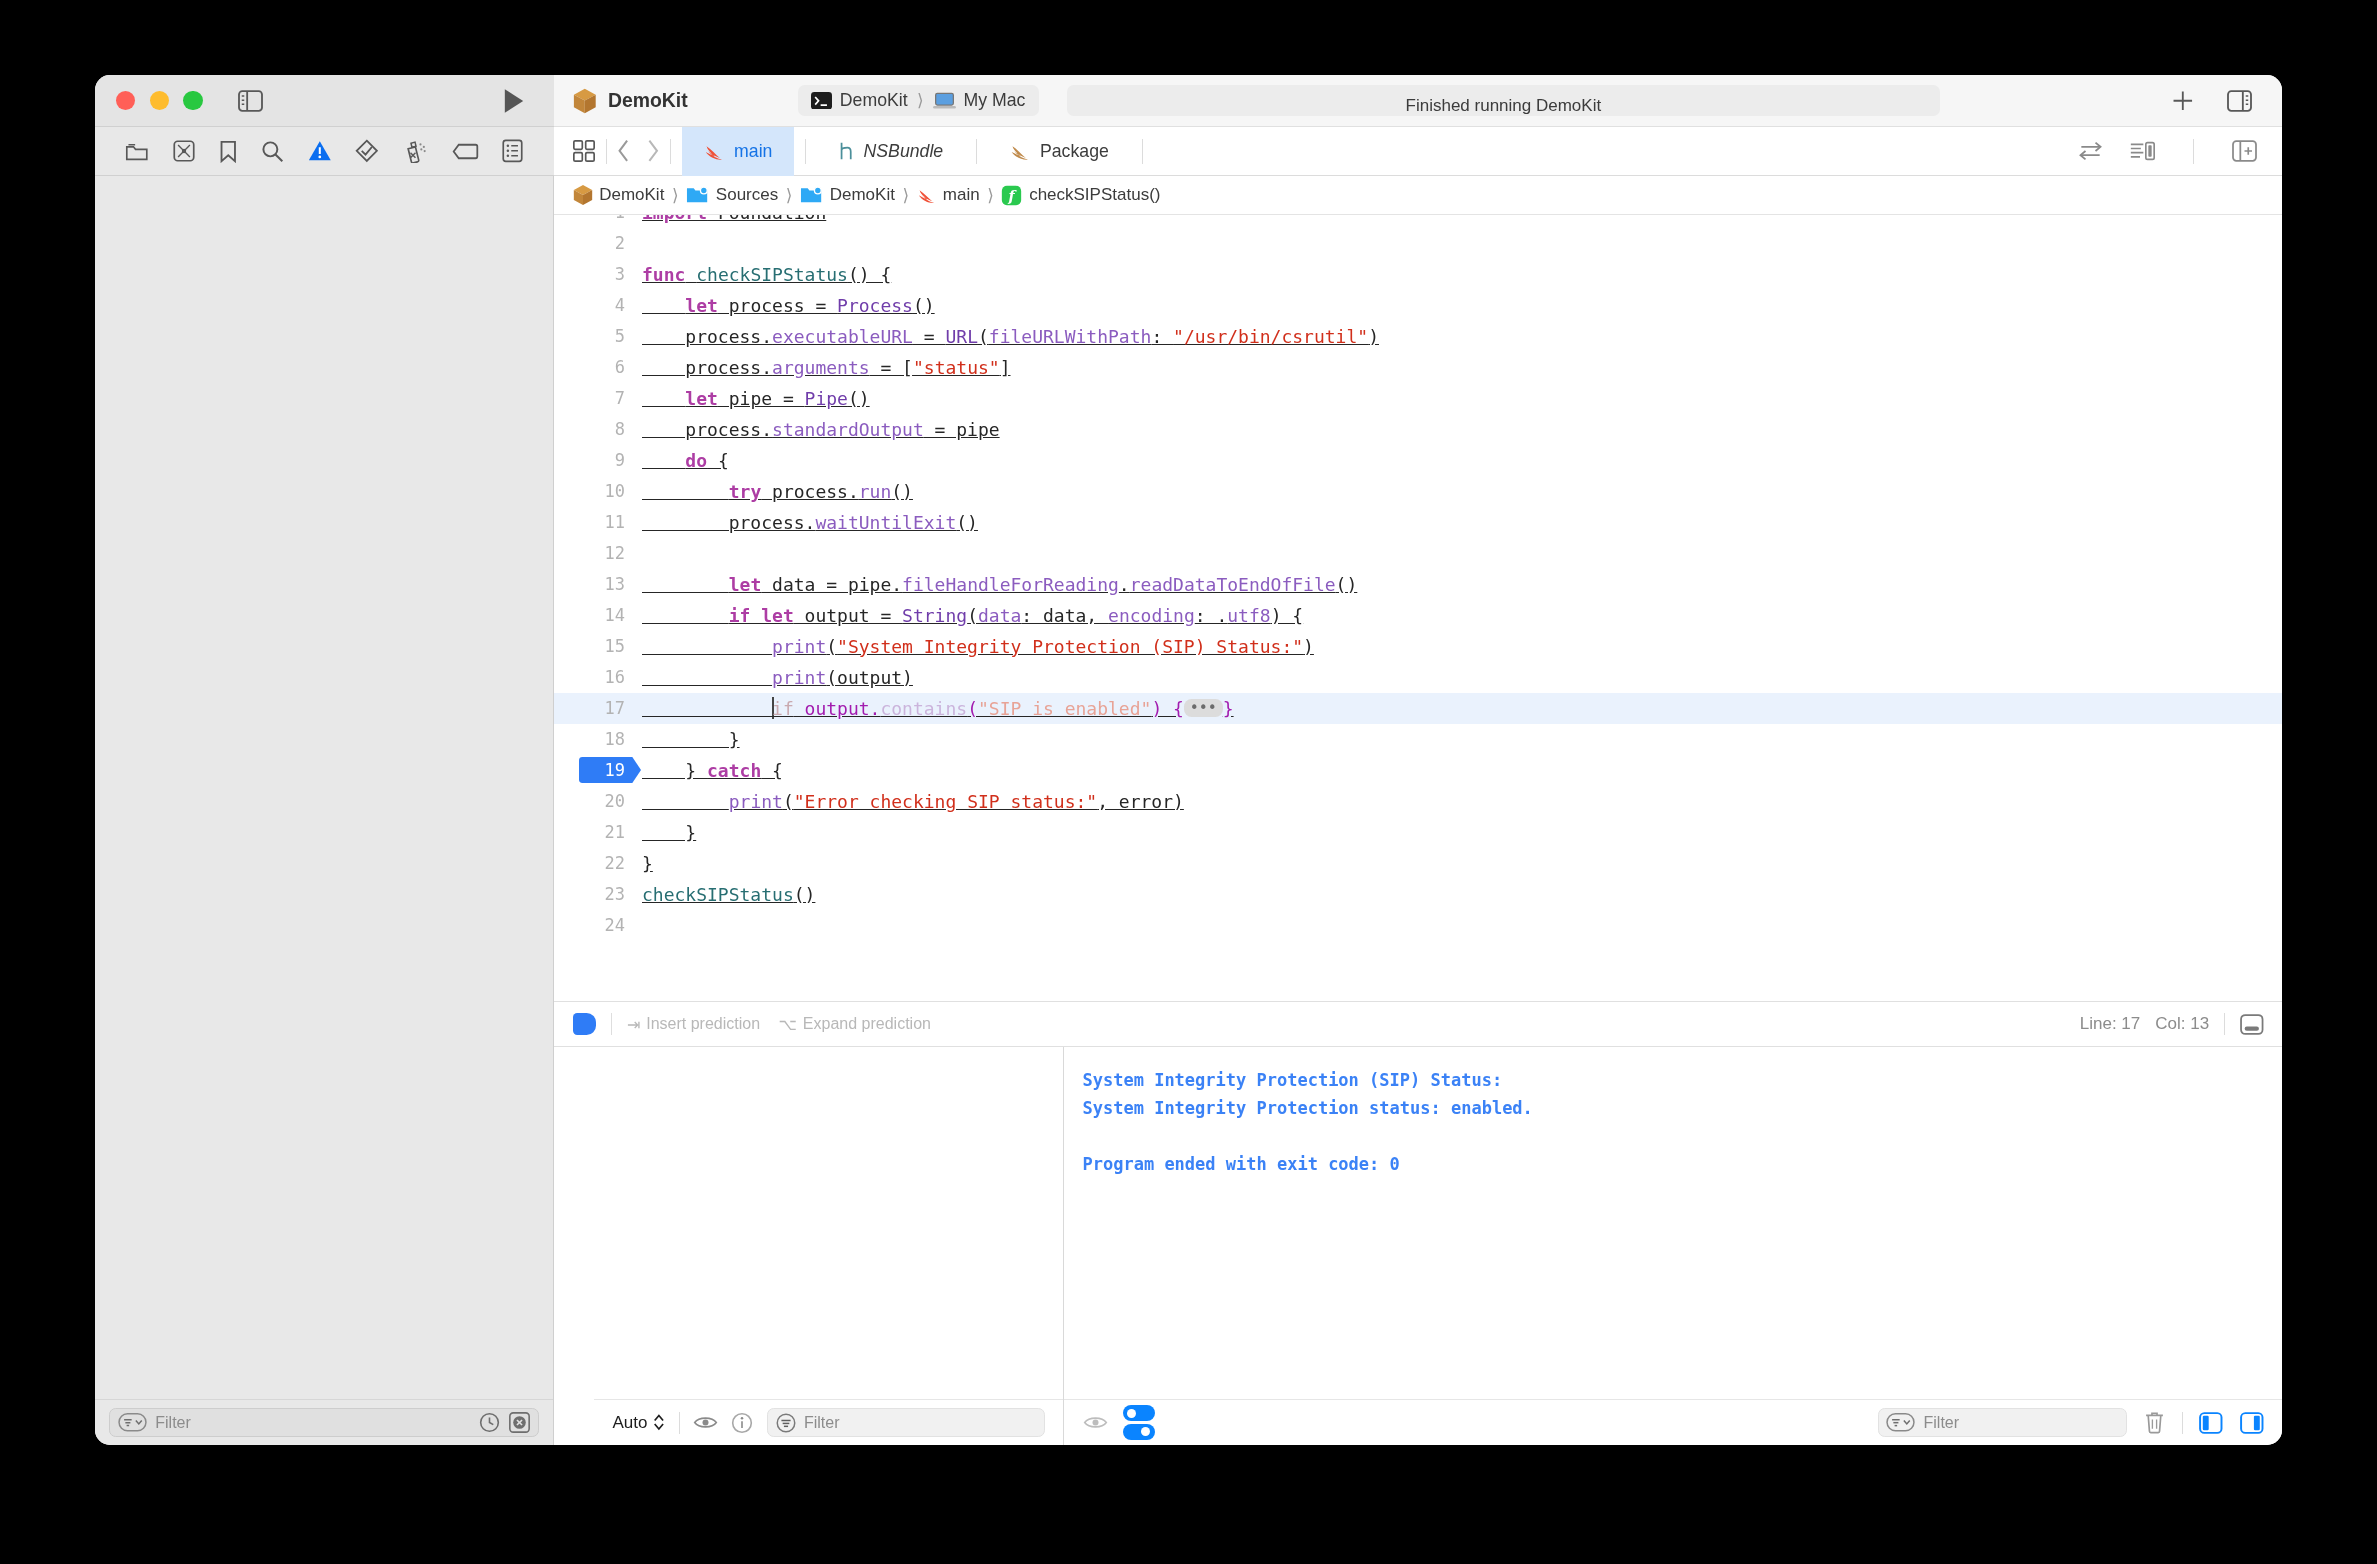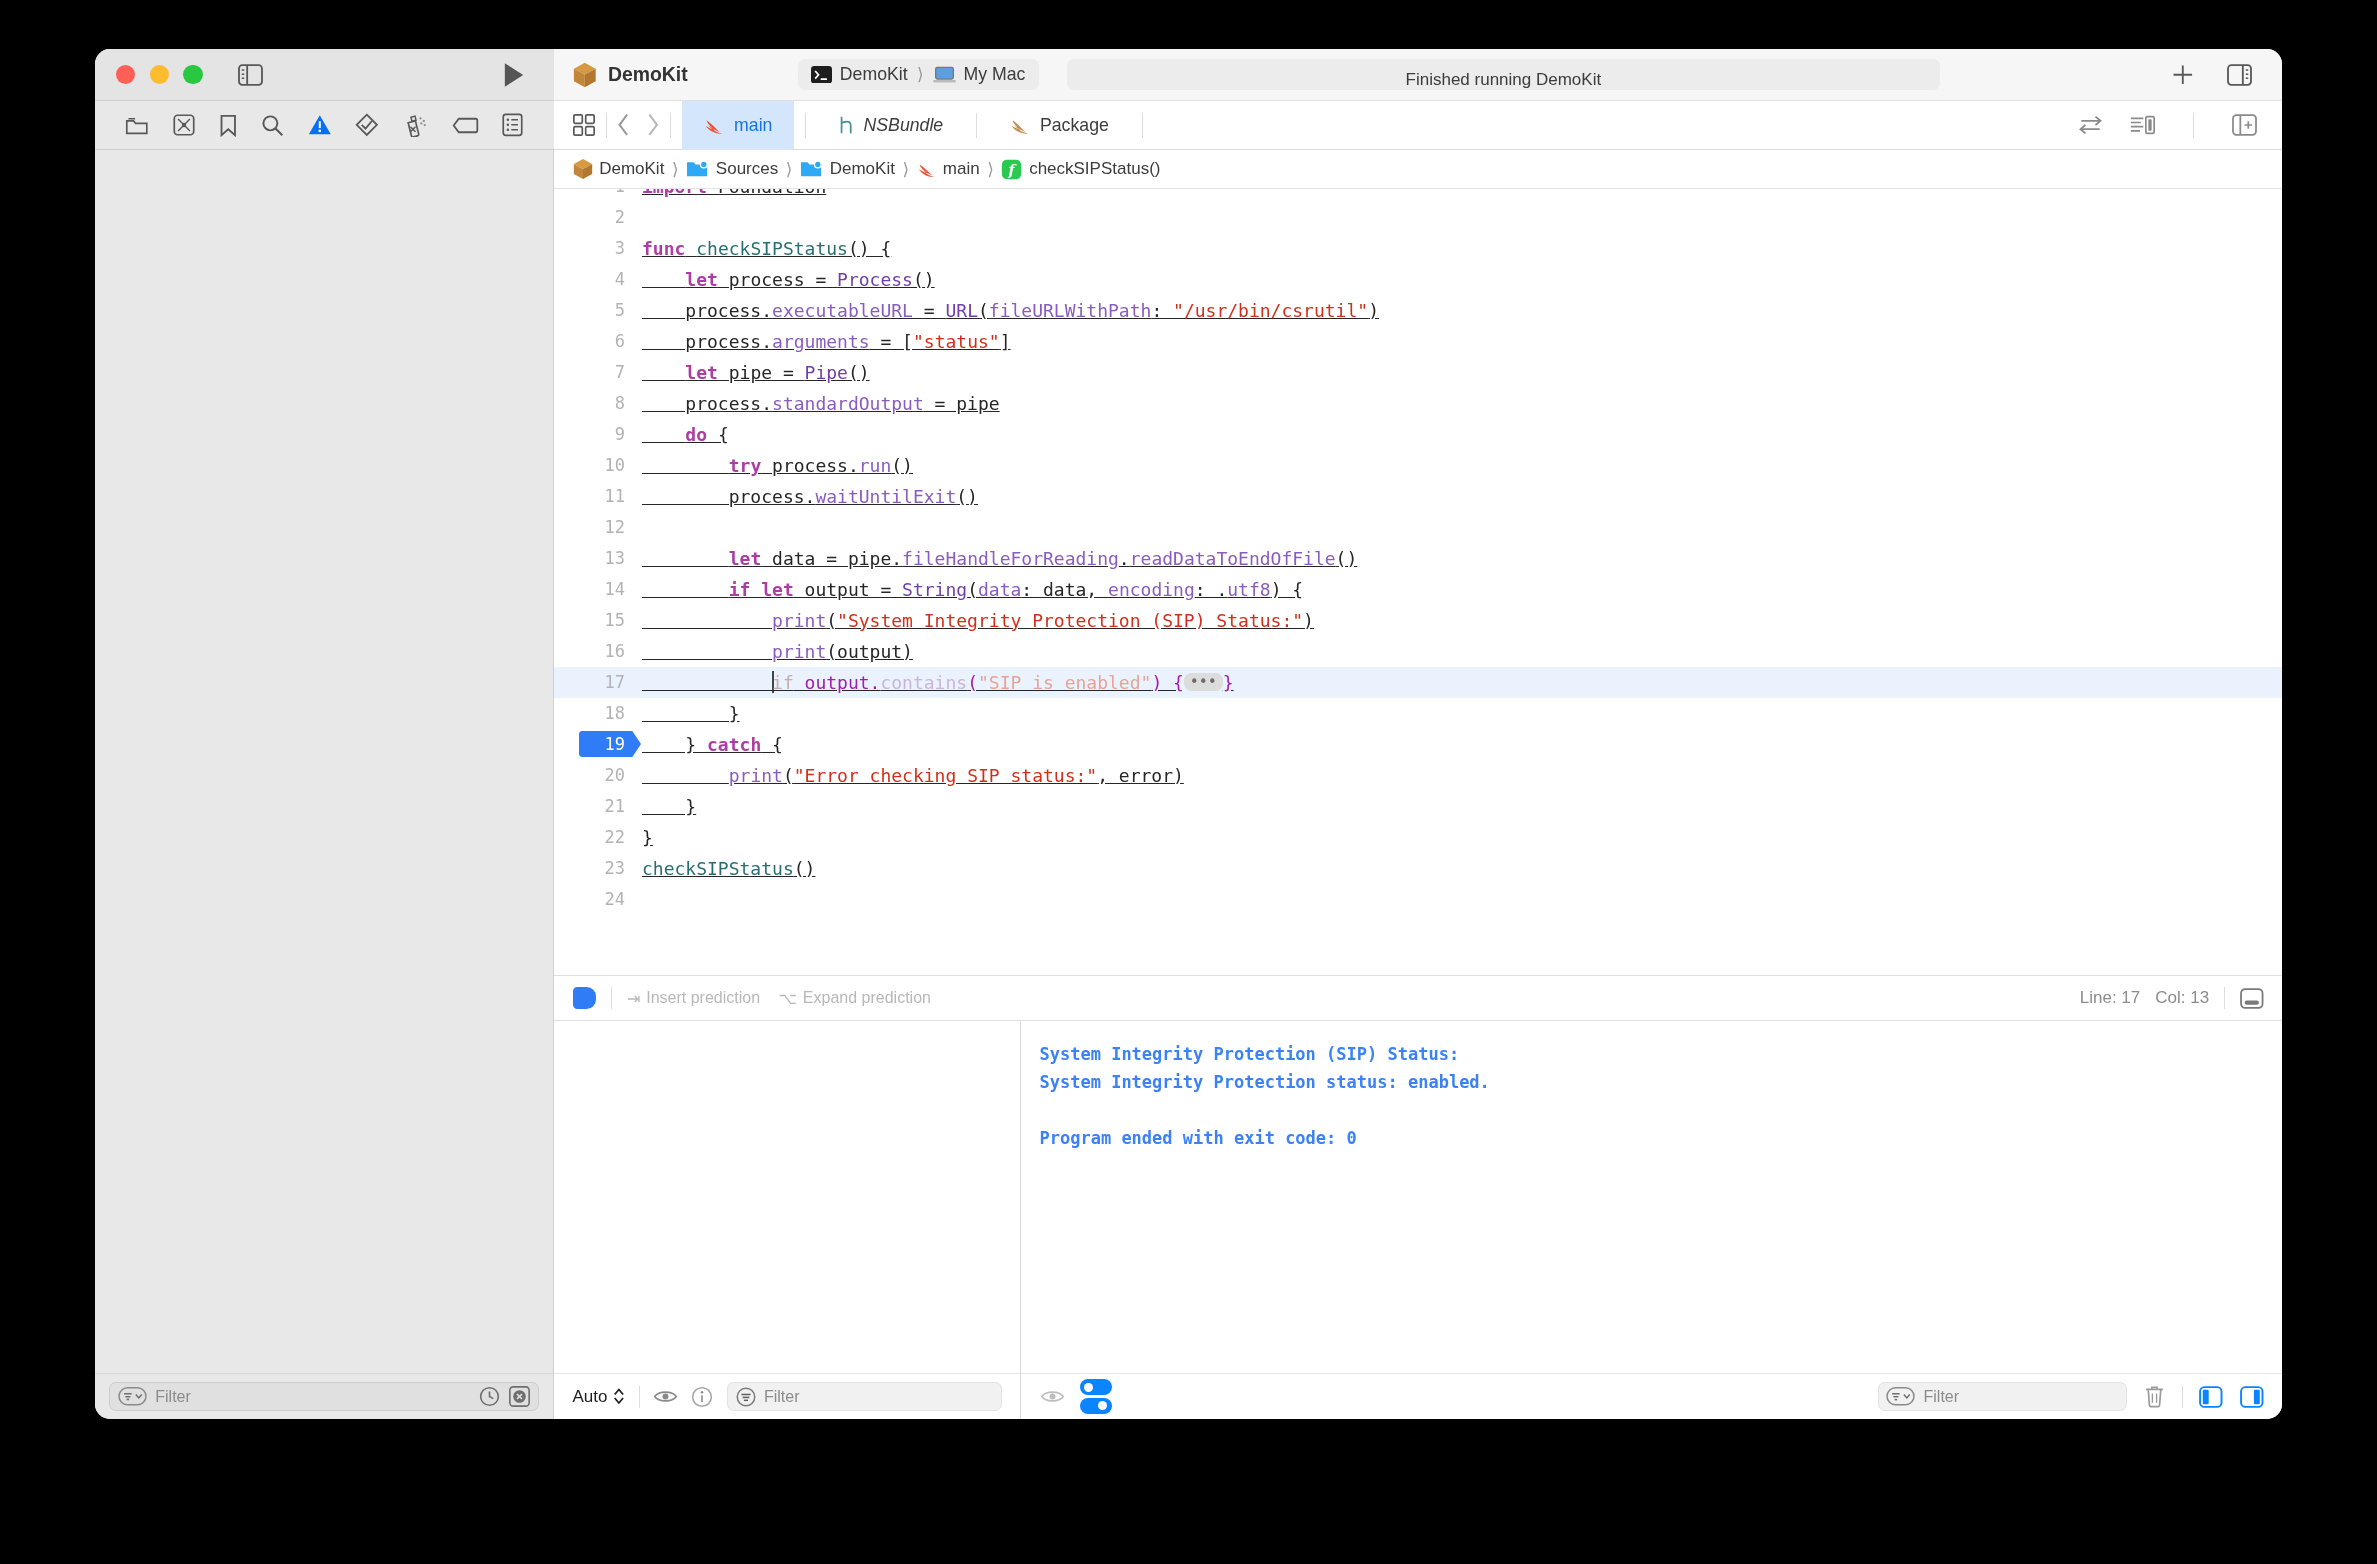--- a/index.html
+++ b/index.html
@@ -4,21 +4,21 @@
 <style>
   * { box-sizing: border-box; margin: 0; padding: 0; }
   html, body {
     width: 2377px; height: 1565px;
     background: #000;
     font-family: "Liberation Sans", sans-serif;
     overflow: hidden;
   }
   #window {
     position: absolute;
-    left: 95px; top: 49px;
+    left: 95px; top: 75px;
     width: 2187px; height: 1370px;
     background: #ffffff;
     border-radius: 15px;
     overflow: hidden;
     display: flex;
     flex-direction: column;
     box-shadow: 0 8.4px 42px rgba(0,0,0,0.5);
   }
 
   
@@ -219,21 +219,21 @@
     padding: 0 18.5px;
     font-size: 16px; color: #b8b8b8;
   }
   #predpill { width: 23.6px; height: 22px; background: #2f7cf6; border-radius: 4.2px 9.3px 9.3px 4.2px; }
   #predbar .vsep { width: 0.8px; height: 22px; background: #dedede; margin: 0 15px; }
   .predkey { display: flex; align-items: center; gap: 5.9px; margin-right: 18.5px; }
   #linecol { margin-left: auto; font-size: 17px; color: #8c8c8c; display: flex; align-items: center; gap: 15px; }
 
   
   #debugarea { height: 398px; flex: 0 0 auto; display: flex; background: #fff; }
-  #dbg-left { width: 467px; display: flex; flex-direction: column; border-right: 0.8px solid #d9d9d9; }
+  #dbg-left { width: 510px; display: flex; flex-direction: column; border-right: 0.8px solid #d9d9d9; padding-left: 40px; }
   #dbg-left-content { flex: 1; }
   #dbg-left-bottom {
     height: 46px; display: flex; align-items: center;
     gap: 13.5px; padding: 0 18.5px;
     border-top: 0.8px solid #e6e6e6;
   }
   #autoSel { font-size: 17px; color: #1d1d1d; display: flex; align-items: center; gap: 5.9px; }
   .vsep2 { width: 0.8px; height: 22px; background: #dcdcdc; }
   #console { flex: 1; display: flex; flex-direction: column; min-width: 0; }
   #console-out {

